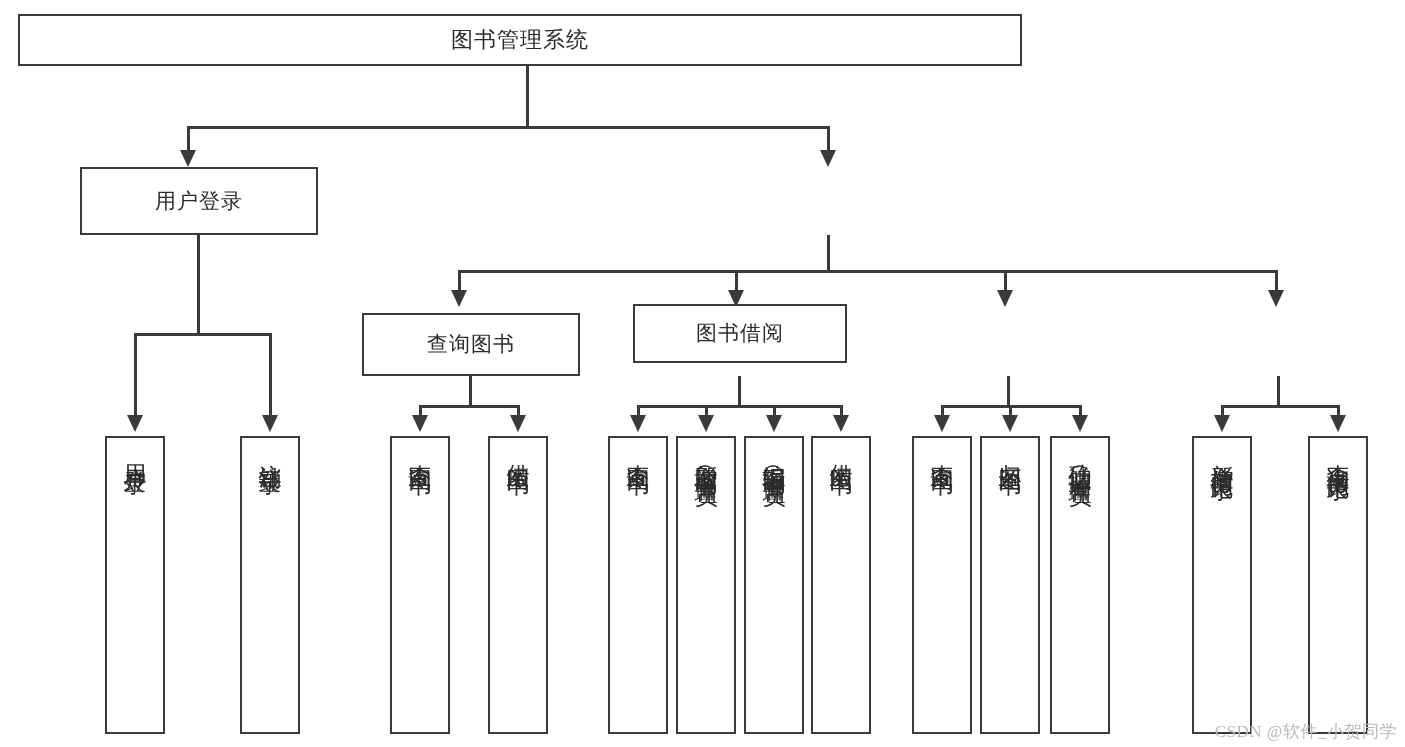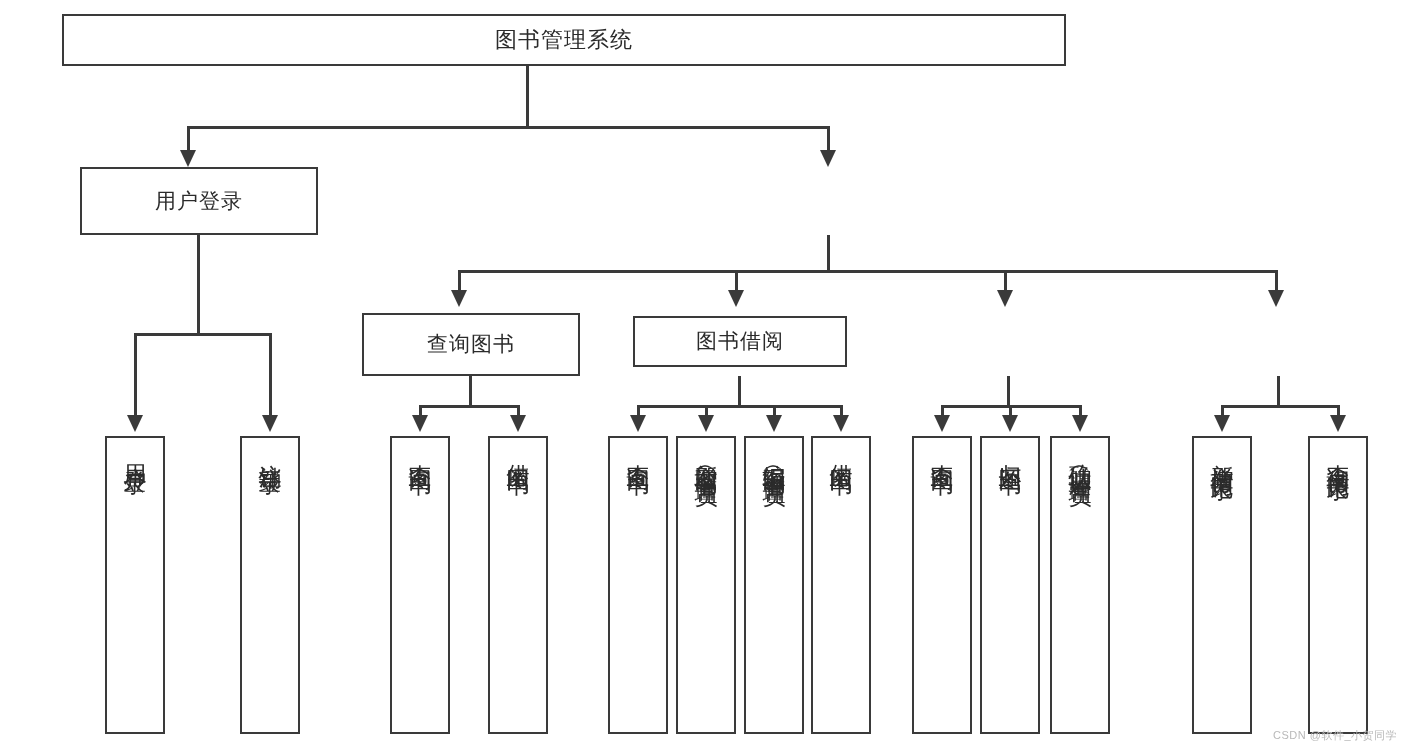--- a/index.html
+++ b/index.html
@@ -69,34 +69,34 @@
     border-left: 8px solid transparent;
     border-right: 8px solid transparent;
     border-top: 17px solid #3a3a3a;
   }
 
   
   #watermark {
     position: absolute;
     right: 8px;
     bottom: 4px;
-    font-size: 11px;
+    font-size: 17px;
     color: #b9b9b9;
     letter-spacing: 0.5px;
-    font-family: Liberation Sans, sans-serif;
+    font-family: Liberation Serif, serif;
     white-space: nowrap;
     pointer-events: none;
   }
 </style>
 </head>
 <body>
 
 <div id="canvas">
 
-  <div class="node horiz root" style="left:18px; top:14px; width:1004px; height:52px;margin-left:44px;">
+  <div class="node horiz root" style="left:18px; top:14px; width:1004px; height:52px;">
     <span class="lbl">图书管理系统</span>
   </div>
 
   <div class="vline" style="left:526px; top:66px; width:3px; height:62px;"></div>
 
   <div class="hline" style="left:187px; top:126px; width:642px;"></div>
   <div class="vline" style="left:187px; top:126px; height:26px;"></div>
   <div class="vline" style="left:827px; top:126px; height:26px;"></div>
   <div class="arrow" style="left:180px; top:150px;"></div>
   <div class="arrow" style="left:820px; top:150px;"></div>
@@ -119,21 +119,21 @@
   <div class="vline" style="left:1004px; top:270px; height:22px;"></div>
   <div class="vline" style="left:1275px; top:270px; height:22px;"></div>
   <div class="arrow" style="left:451px; top:290px;"></div>
   <div class="arrow" style="left:728px; top:290px;"></div>
   <div class="arrow" style="left:997px; top:290px;"></div>
   <div class="arrow" style="left:1268px; top:290px;"></div>
 
   <div class="node horiz" style="left:362px; top:313px; width:218px; height:63px;">
     <span class="lbl">查询图书</span>
   </div>
-  <div class="node horiz" style="left:633px; top:316px; width:214px; height:51px;">
+  <div class="node horiz" style="left:633px; top:304px; width:214px; height:59px;">
     <span class="lbl">图书借阅</span>
   </div>
 
   <div class="vline" style="left:469px; top:376px; height:31px;"></div>
   <div class="hline" style="left:419px; top:405px; width:101px;"></div>
   <div class="vline" style="left:419px; top:405px; height:12px;"></div>
   <div class="vline" style="left:517px; top:405px; height:12px;"></div>
   <div class="arrow" style="left:412px; top:415px;"></div>
   <div class="arrow" style="left:510px; top:415px;"></div>
 

